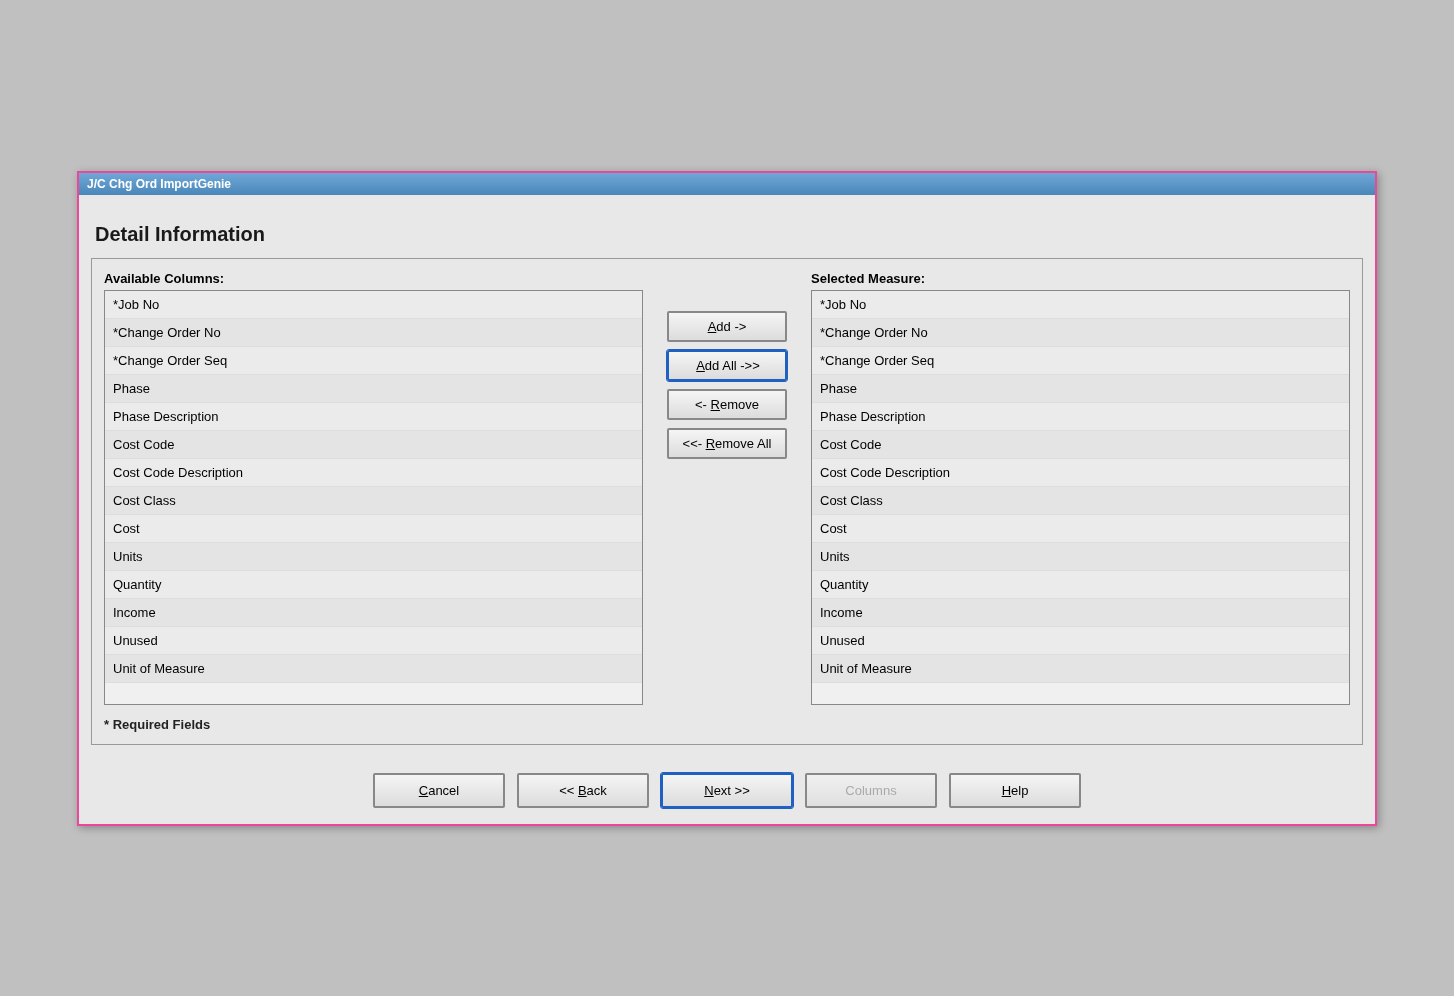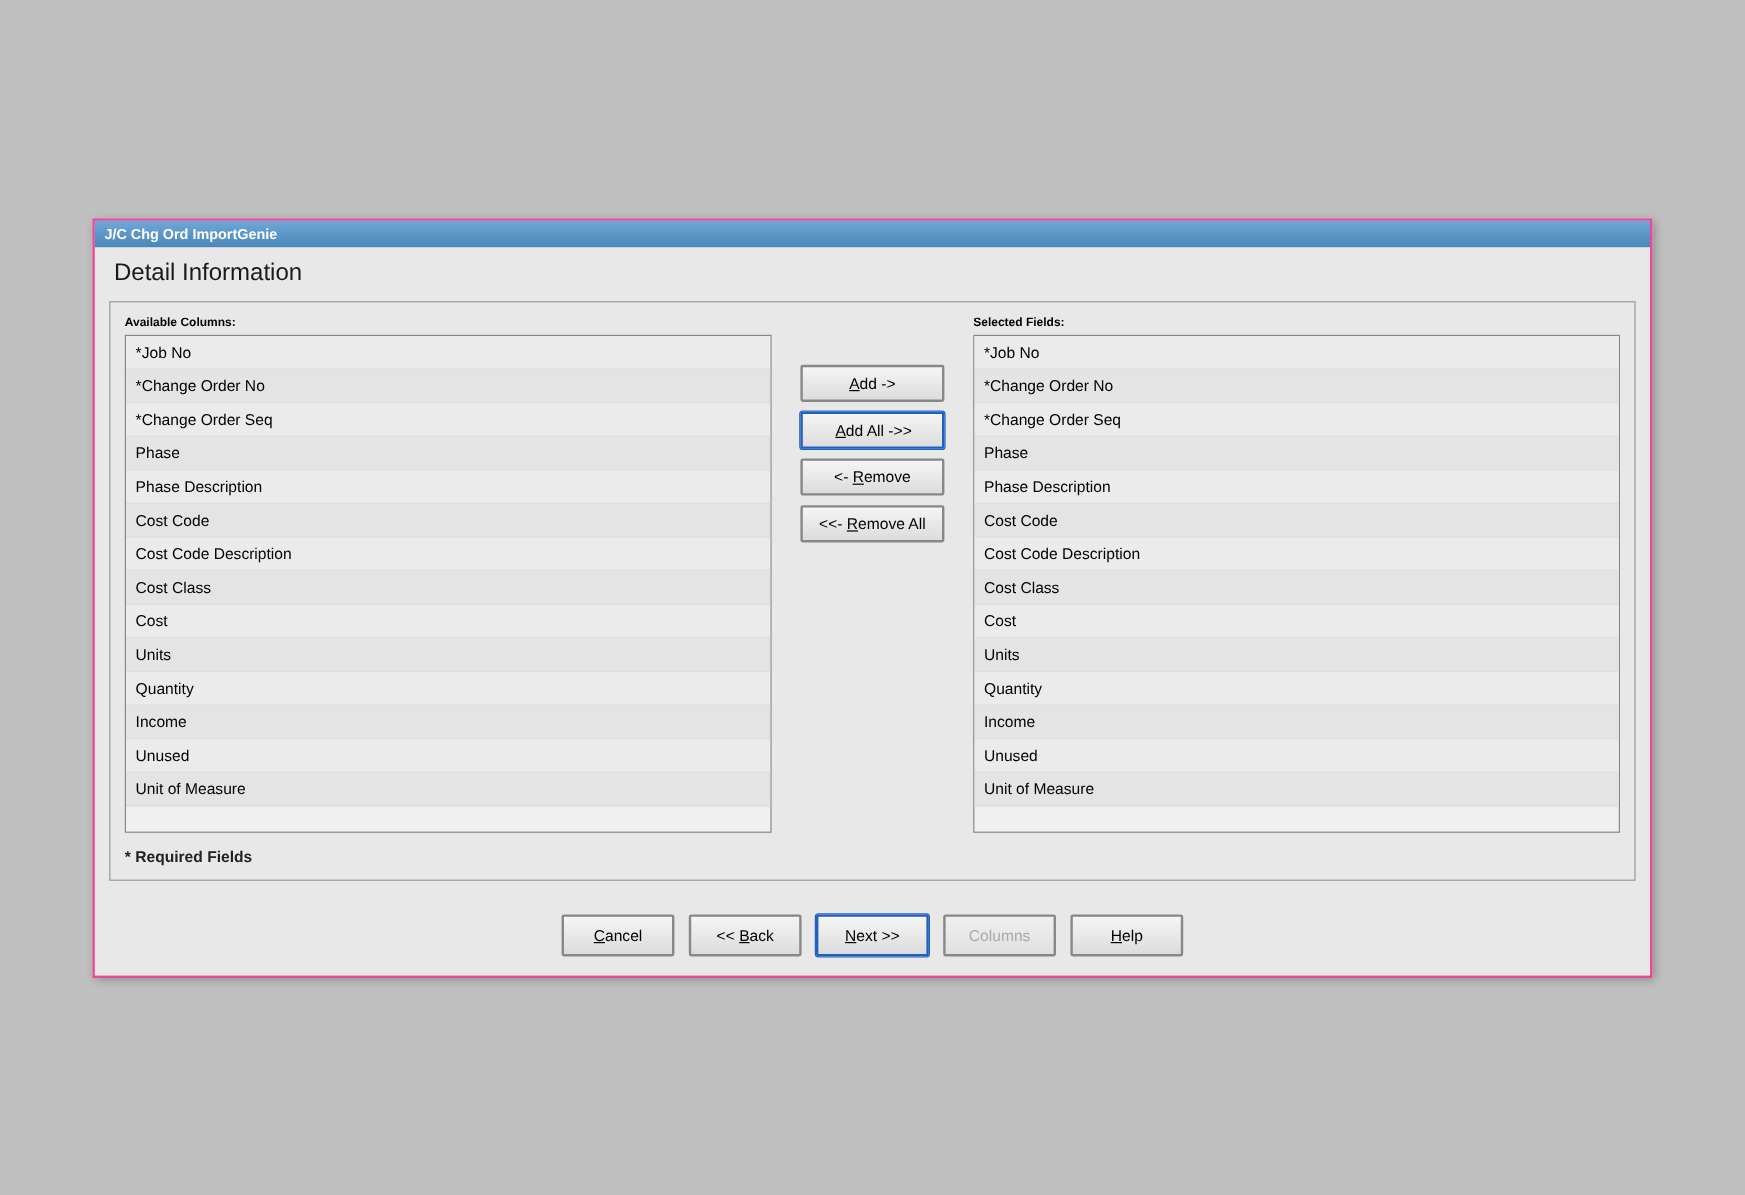--- a/index.html
+++ b/index.html
@@ -21,41 +21,41 @@
     }
     .title-bar {
       background: linear-gradient(to bottom, #6fa8d8, #4a86b8);
       color: white;
       padding: 4px 8px;
       font-size: 12px;
       font-weight: bold;
     }
     .page-title {
       font-size: 20px;
-      font-weight: normal;
+      font-weight: bold;
       color: #1a1a1a;
-      padding: 10px 16px 8px 16px;
+      padding: 28px 16px 8px 16px;
     }
     .main-content {
       margin: 4px 12px 12px 12px;
       border: 1px solid #999;
       background: #e8e8e8;
       padding: 12px;
     }
     .columns-area {
       display: flex;
       gap: 0;
       align-items: flex-start;
     }
     .list-section {
       flex: 1;
     }
     .list-label {
       font-weight: bold;
-      font-size: 10px;
+      font-size: 13px;
       margin-bottom: 4px;
       color: #000;
     }
     .list-box {
       border: 1px solid #888;
       background: #f0f0f0;
       height: 415px;
       overflow-y: scroll;
       width: 100%;
     }
@@ -102,21 +102,21 @@
       color: #222;
       text-align: left;
     }
     .footer-buttons {
       display: flex;
       justify-content: center;
       gap: 12px;
       padding: 16px 0 16px 0;
     }
     .footer-btn {
-      width: 94px;
+      width: 132px;
       padding: 8px 10px;
       font-size: 13px;
       border: 2px solid #888;
       background: linear-gradient(to bottom, #f5f5f5, #dcdcdc);
       cursor: pointer;
       text-align: center;
       border-radius: 2px;
       color: #000;
     }
     .footer-btn.focused {
@@ -174,21 +174,21 @@
         </button>
         <button class="action-btn">
           &lt;- <u>R</u>emove
         </button>
         <button class="action-btn">
           &lt;&lt;- <u>R</u>emove All
         </button>
       </div>
 
       <div class="list-section">
-        <div class="list-label">Selected Fields:</div>
+        <div class="list-label">Selected Measure:</div>
         <div class="list-box" id="selected-list">
         <div class="list-item">*Job No</div>
             <div class="list-item">*Change Order No</div>
             <div class="list-item">*Change Order Seq</div>
             <div class="list-item">Phase</div>
             <div class="list-item">Phase Description</div>
             <div class="list-item">Cost Code</div>
             <div class="list-item">Cost Code Description</div>
             <div class="list-item">Cost Class</div>
             <div class="list-item">Cost</div>

